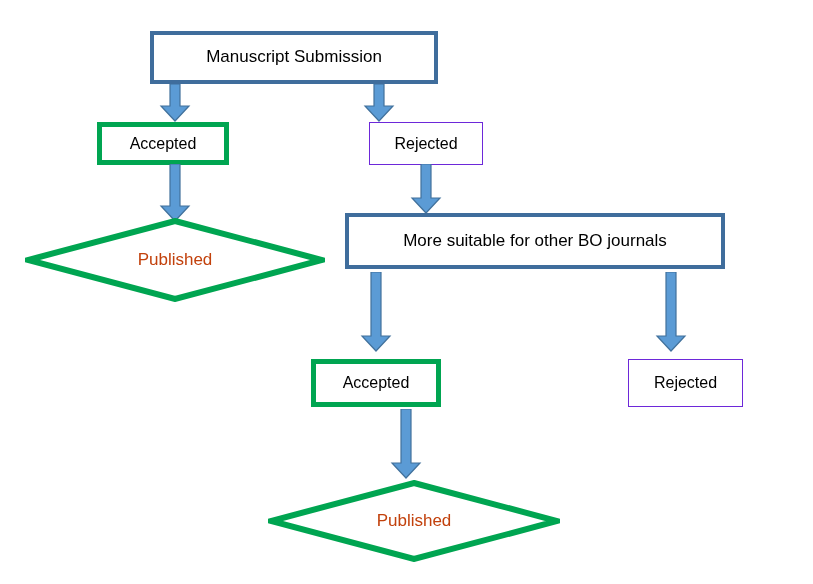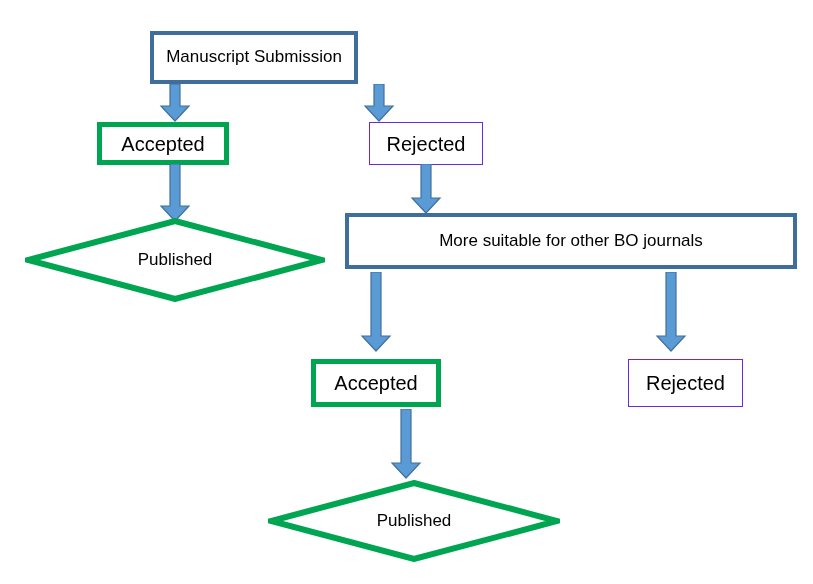--- a/index.html
+++ b/index.html
@@ -45,40 +45,40 @@
   }
   .diamond .dlabel {
     position: absolute;
     left: 0;
     top: 0;
     width: 100%;
     height: 100%;
     display: flex;
     align-items: center;
     justify-content: center;
-    color: #000000;
+    color: #c2410c;
     white-space: nowrap;
   }
   .arrow {
     position: absolute;
   }
   .arrow svg {
     display: block;
   }
   .t-title { font-size: 17px; }
   .t-wide  { font-size: 17px; }
-  .t-small { font-size: 20px; }
+  .t-small { font-size: 16px; }
   .t-diamond { font-size: 17px; }
 </style>
 </head>
 <body>
 
 <div id="canvas">
 
-  <div class="node node-blue t-title" style="left:150px; top:31px; width:208px; height:53px;">
+  <div class="node node-blue t-title" style="left:150px; top:31px; width:288px; height:53px;">
     <span>Manuscript Submission</span>
   </div>
 
   <div class="arrow" style="left:159px; top:84px; width:32px; height:38px;">
     <svg width="32" height="38" viewBox="0 0 32 38">
       <polygon points="11,0 21,0 21,22 30,22 16,37 2,22 11,22" fill="#5b9bd5" stroke="#41719c" stroke-width="1.2"></polygon>
     </svg>
   </div>
 
   <div class="arrow" style="left:363px; top:84px; width:32px; height:38px;">
@@ -107,21 +107,21 @@
     </svg>
   </div>
 
   <div class="diamond" style="left:25px; top:218px; width:300px; height:84px;">
     <svg width="300" height="84" viewBox="0 0 300 84">
       <polygon points="150,3 297,42 150,81 3,42" fill="#ffffff" stroke="#00a551" stroke-width="6"></polygon>
     </svg>
     <div class="dlabel t-diamond">Published</div>
   </div>
 
-  <div class="node node-blue t-wide" style="left:345px; top:213px; width:452px; height:56px;">
+  <div class="node node-blue t-wide" style="left:345px; top:213px; width:380px; height:56px;">
     <span>More suitable for other BO journals</span>
   </div>
 
   <div class="arrow" style="left:360px; top:272px; width:32px; height:80px;">
     <svg width="32" height="80" viewBox="0 0 32 80">
       <polygon points="11,0 21,0 21,64 30,64 16,79 2,64 11,64" fill="#5b9bd5" stroke="#41719c" stroke-width="1.2"></polygon>
     </svg>
   </div>
 
   <div class="arrow" style="left:655px; top:272px; width:32px; height:80px;">

